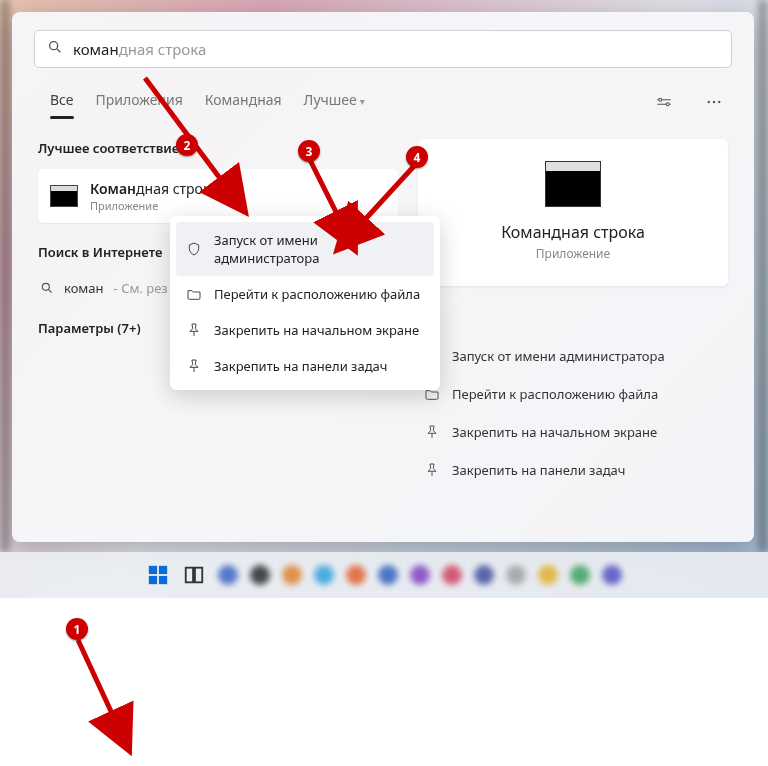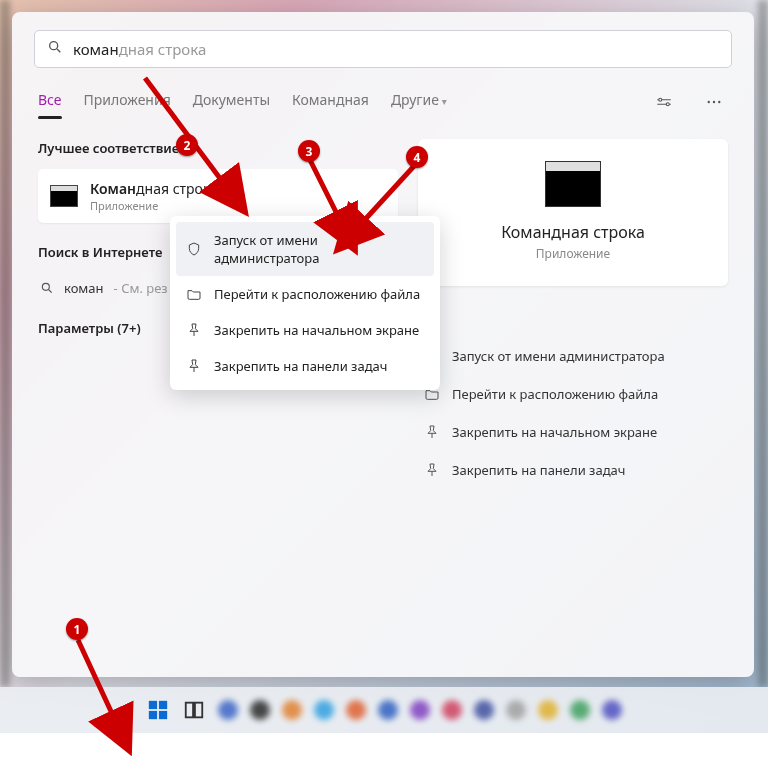--- a/index.html
+++ b/index.html
@@ -1,18 +1,18 @@
 <!DOCTYPE html>
 <html><head>
 <meta charset="utf-8">
 <style>
   * { box-sizing: border-box; margin: 0; padding: 0; font-family: "Segoe UI", system-ui, sans-serif; }
   html, body { width: 768px; height: 766px; overflow: hidden; }
   .desktop {
-    width: 768px; height: 733px; position: relative;
+    width: 768px; height: 598px; position: relative;
     background: linear-gradient(135deg, #e8c4b0 0%, #d9a8b8 20%, #e0e0e8 50%, #a0b8d0 100%);
     text-decoration: underline;
   }
   .blur-edge-left, .blur-edge-right { position:absolute; top:0; bottom:46px; width:10px; background: rgba(40,50,40,0.35); filter: blur(3px); }
   .blur-edge-left { left:0; }
   .blur-edge-right { right:0; }
 
   .start-panel {
     position: absolute; left: 12px; top: 12px; right: 14px; bottom: 56px;
     background: rgba(247,247,249,0.95);
@@ -24,21 +24,21 @@
     margin: 18px 22px 10px 22px; height: 38px;
     background: #fff; border: 1px solid #d0d0d8; border-radius: 5px;
     display: flex; align-items: center; padding: 0 12px; gap: 10px;
   }
   .search-icon svg { width:16px; height:16px; stroke:#555; }
   .search-text { font-size: 15px; color:#222; display:flex; }
   .search-text .ghost { color:#999; }
 
   .tabs-row { display:flex; align-items:center; padding: 6px 26px 0 26px; gap: 22px; font-size:14px; color:#777; }
   .tab { padding: 6px 0 10px 0; cursor:pointer; position:relative; }
-  .tab.active { color:#a21caf; }
+  .tab.active { color:#404040;margin-left:12px; }
   .tab.active::after { content:""; position:absolute; left:0; right:0; bottom:0; height:3px; background:#222; border-radius:2px; width:24px; }
   .tab .chev { font-size:10px; margin-left:3px; color:#999; }
   .tabs-spacer { flex:1; }
   .icon-btn { width:28px; height:28px; display:flex; align-items:center; justify-content:center; color:#555; cursor:pointer; }
   .icon-btn svg { width:18px; height:18px; }
 
   .body-cols { display:flex; margin-top: 20px; padding: 0 26px; gap: 20px; }
   .left-col { flex: 1; min-width:0; }
   .right-col { width: 310px; }
 
@@ -118,23 +118,22 @@
       </span>
       <span class="search-text">
         <span>коман</span>
           <span class="ghost">дная строка</span>
       </span>
     </div>
 
     <div class="tabs-row">
       <div class="tab active">Все</div>
       <div class="tab">Приложения</div>
-      <div class="tab">Документы</div>
       <div class="tab">Командная</div>
-      <div class="tab"><span>Другие</span><span class="chev">▾</span></div>
+      <div class="tab"><span>Лучшее</span><span class="chev">▾</span></div>
       <div class="tabs-spacer"></div>
       <div class="icon-btn">
         <svg viewBox="0 0 24 24" fill="none" stroke="currentColor" stroke-width="1.5">
             <circle cx="7" cy="9" r="2"></circle>
             <circle cx="17" cy="15" r="2"></circle>
             <path d="M3 9h2M9 9h12M3 15h12M19 15h2"></path>
           </svg>
       </div>
       <div class="icon-btn">
         <svg viewBox="0 0 24 24" fill="currentColor">

